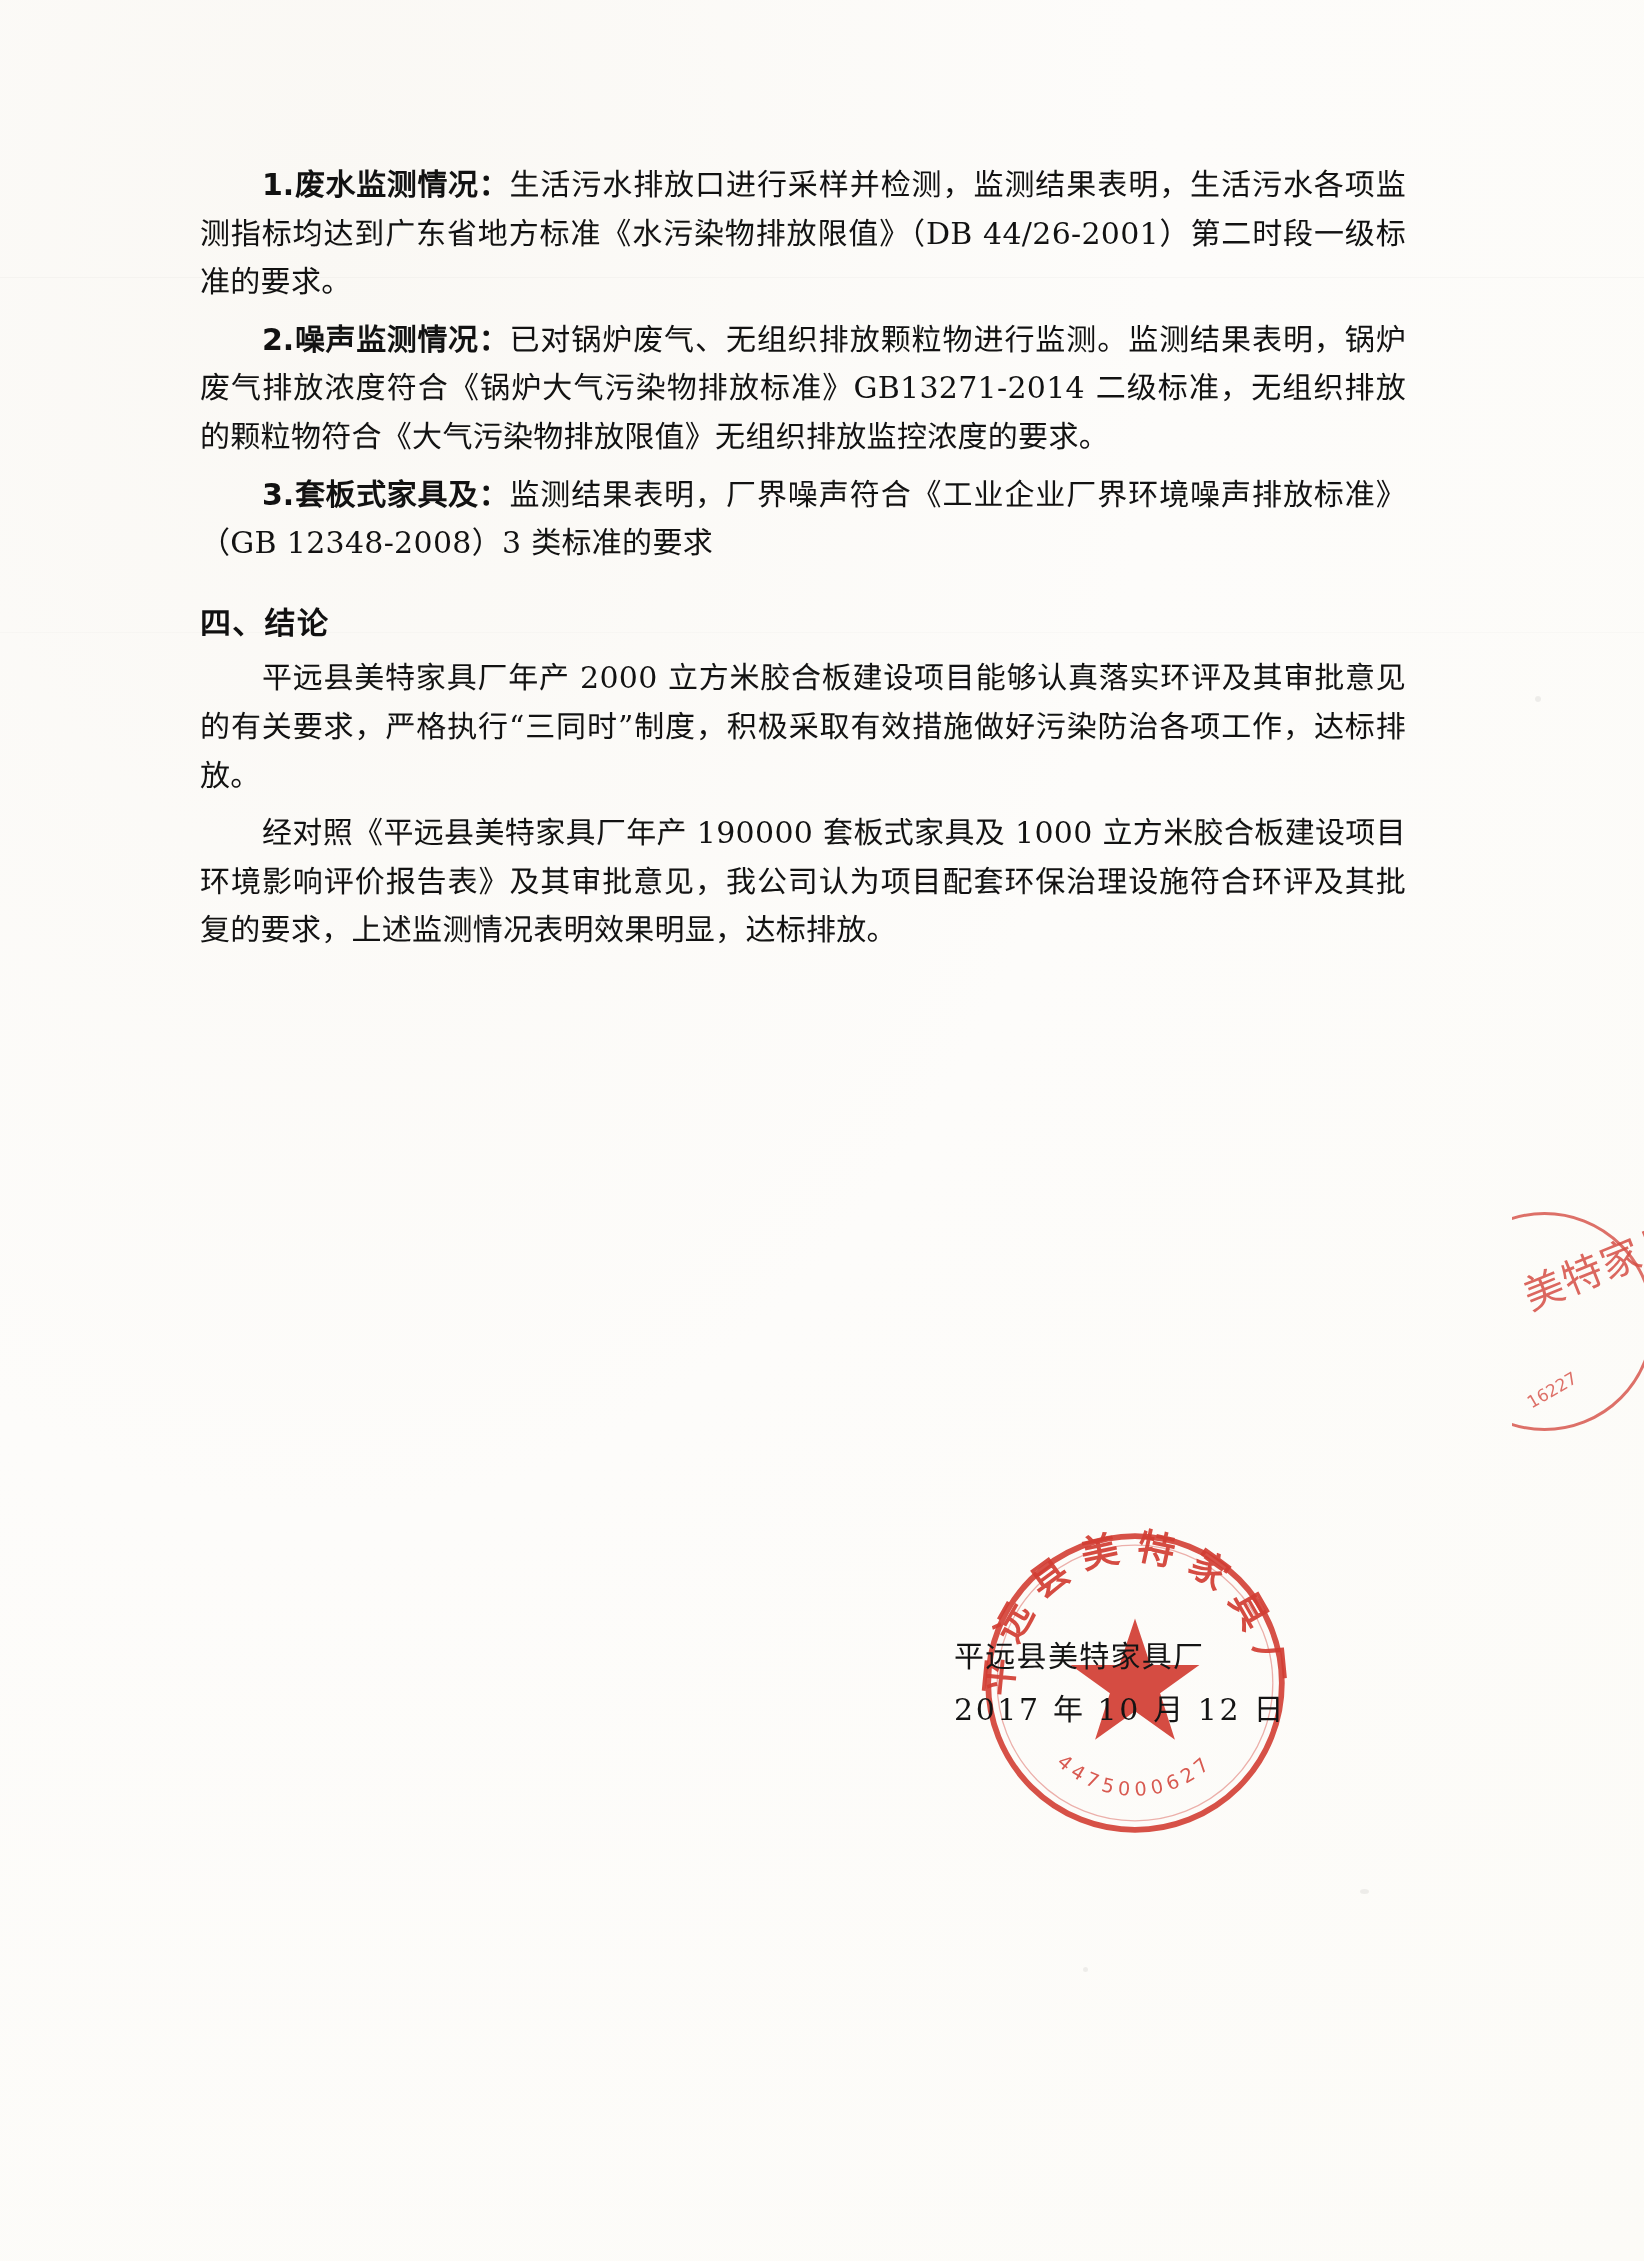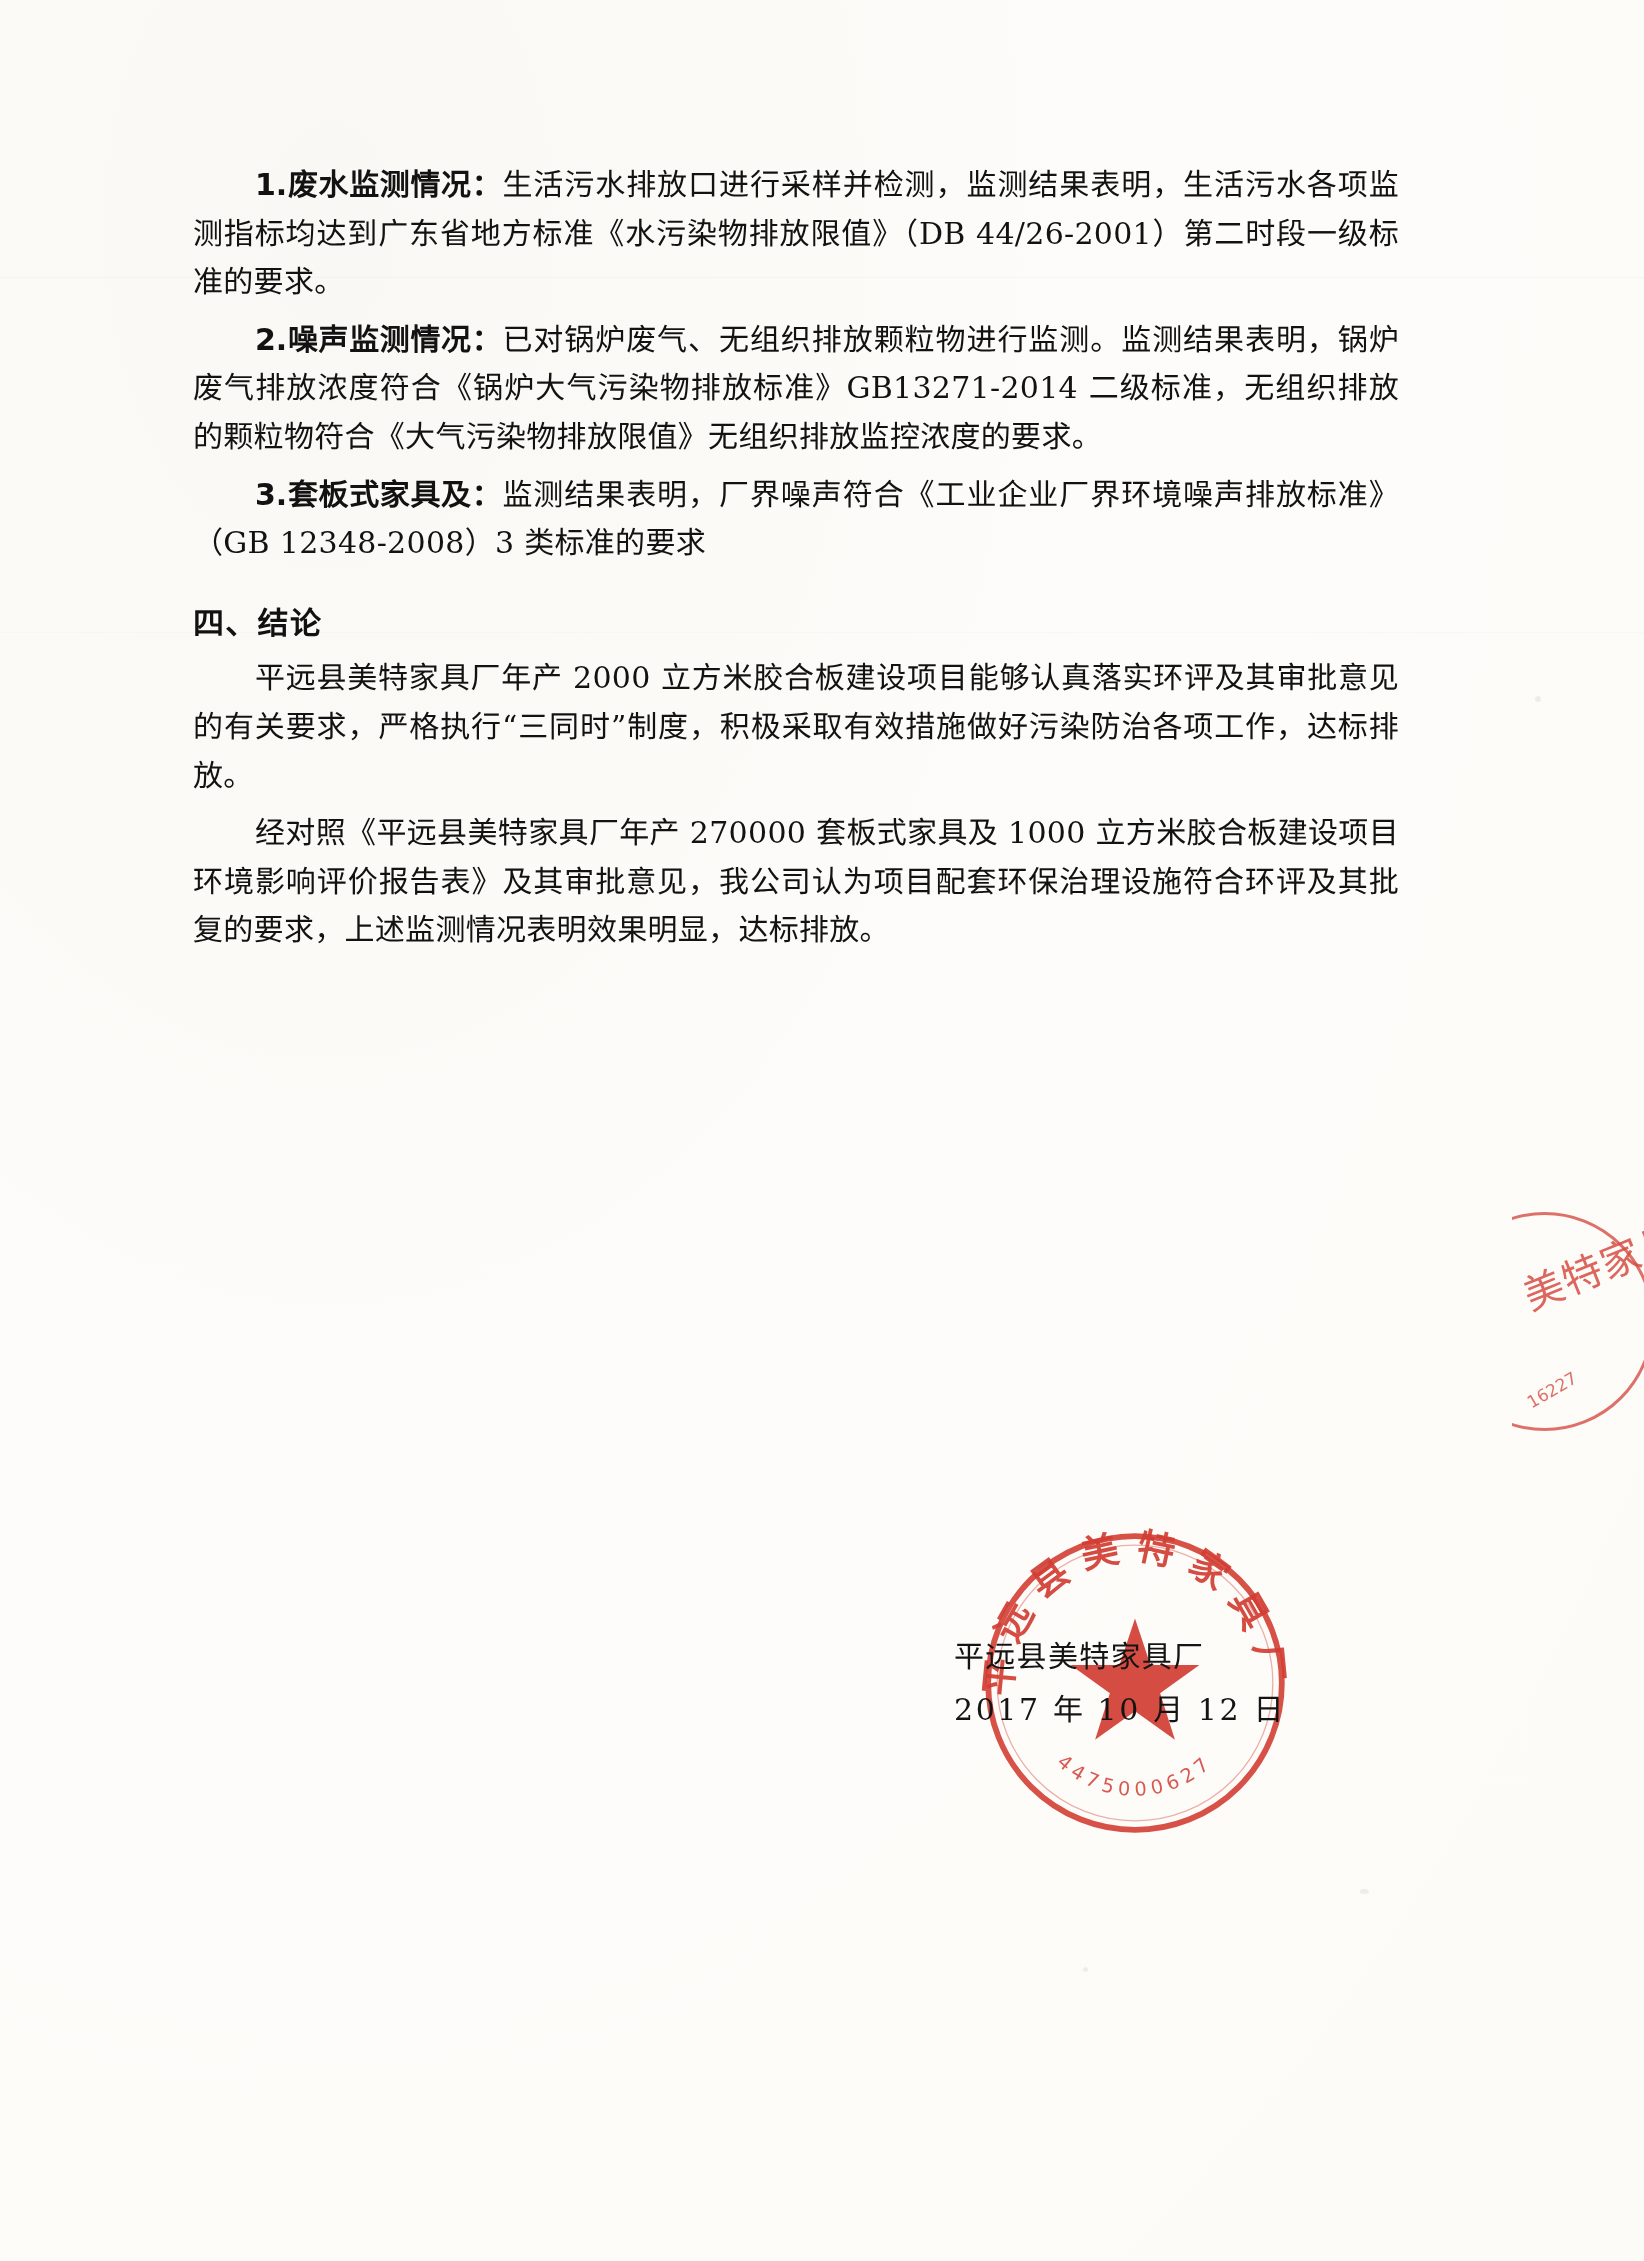--- a/index.html
+++ b/index.html
@@ -27,21 +27,21 @@
 
   
   .crease {
     position: absolute;
     background: rgba(0,0,0,0.025);
     pointer-events: none;
   }
 
   #content {
     position: absolute;
-    left: 193px;
+    left: 200px;
     top: 161px;
     width: 1206px;
   }
 
   .para {
     font-size: 30px;
     line-height: 1.62;
     color: #121212;
     text-align: justify;
     margin: 0 0 9px 0;
@@ -156,21 +156,21 @@
     <p class="para indent"><span class="lbl">1.</span><span class="lbl">废水监测情况：</span><span>生活污水排放口进行采样并检测，监测结果表明，生活污水各项监测指标均达到广东省地方标准《水污染物排放限值》（DB 44/26-2001）第二时段一级标准的要求。</span></p>
 
     <p class="para indent"><span class="lbl">2.</span><span class="lbl">噪声监测情况：</span><span>已对锅炉废气、无组织排放颗粒物进行监测。监测结果表明，锅炉废气排放浓度符合《锅炉大气污染物排放标准》GB13271-2014 二级标准，无组织排放的颗粒物符合《大气污染物排放限值》无组织排放监控浓度的要求。</span></p>
 
     <p class="para indent"><span class="lbl">3.</span><span class="lbl">套板式家具及：</span><span>监测结果表明，厂界噪声符合《工业企业厂界环境噪声排放标准》（GB 12348-2008）3 类标准的要求</span></p>
 
     <h2 class="section-title">四、结论</h2>
 
     <p class="para indent">平远县美特家具厂年产 2000 立方米胶合板建设项目能够认真落实环评及其审批意见的有关要求，严格执行“三同时”制度，积极采取有效措施做好污染防治各项工作，达标排放。</p>
 
-    <p class="para indent">经对照《平远县美特家具厂年产 270000 套板式家具及 1000 立方米胶合板建设项目环境影响评价报告表》及其审批意见，我公司认为项目配套环保治理设施符合环评及其批复的要求，上述监测情况表明效果明显，达标排放。</p>
+    <p class="para indent">经对照《平远县美特家具厂年产 190000 套板式家具及 1000 立方米胶合板建设项目环境影响评价报告表》及其审批意见，我公司认为项目配套环保治理设施符合环评及其批复的要求，上述监测情况表明效果明显，达标排放。</p>
 
   </div>
 
   <div id="stamp">
     <svg width="322" height="322" viewBox="0 0 500 500" xmlns="http://www.w3.org/2000/svg">
       <defs>
         <path id="arcpath" d="M 60,250 A 190,190 0 1 1 440,250" fill="none"></path>
         <path id="arcbottom" d="M 75,250 A 175,175 0 0 0 425,250" fill="none"></path>
       </defs>
       <circle cx="250" cy="250" r="228" fill="none" stroke="#cc2318" stroke-width="9" opacity="0.9"></circle>

